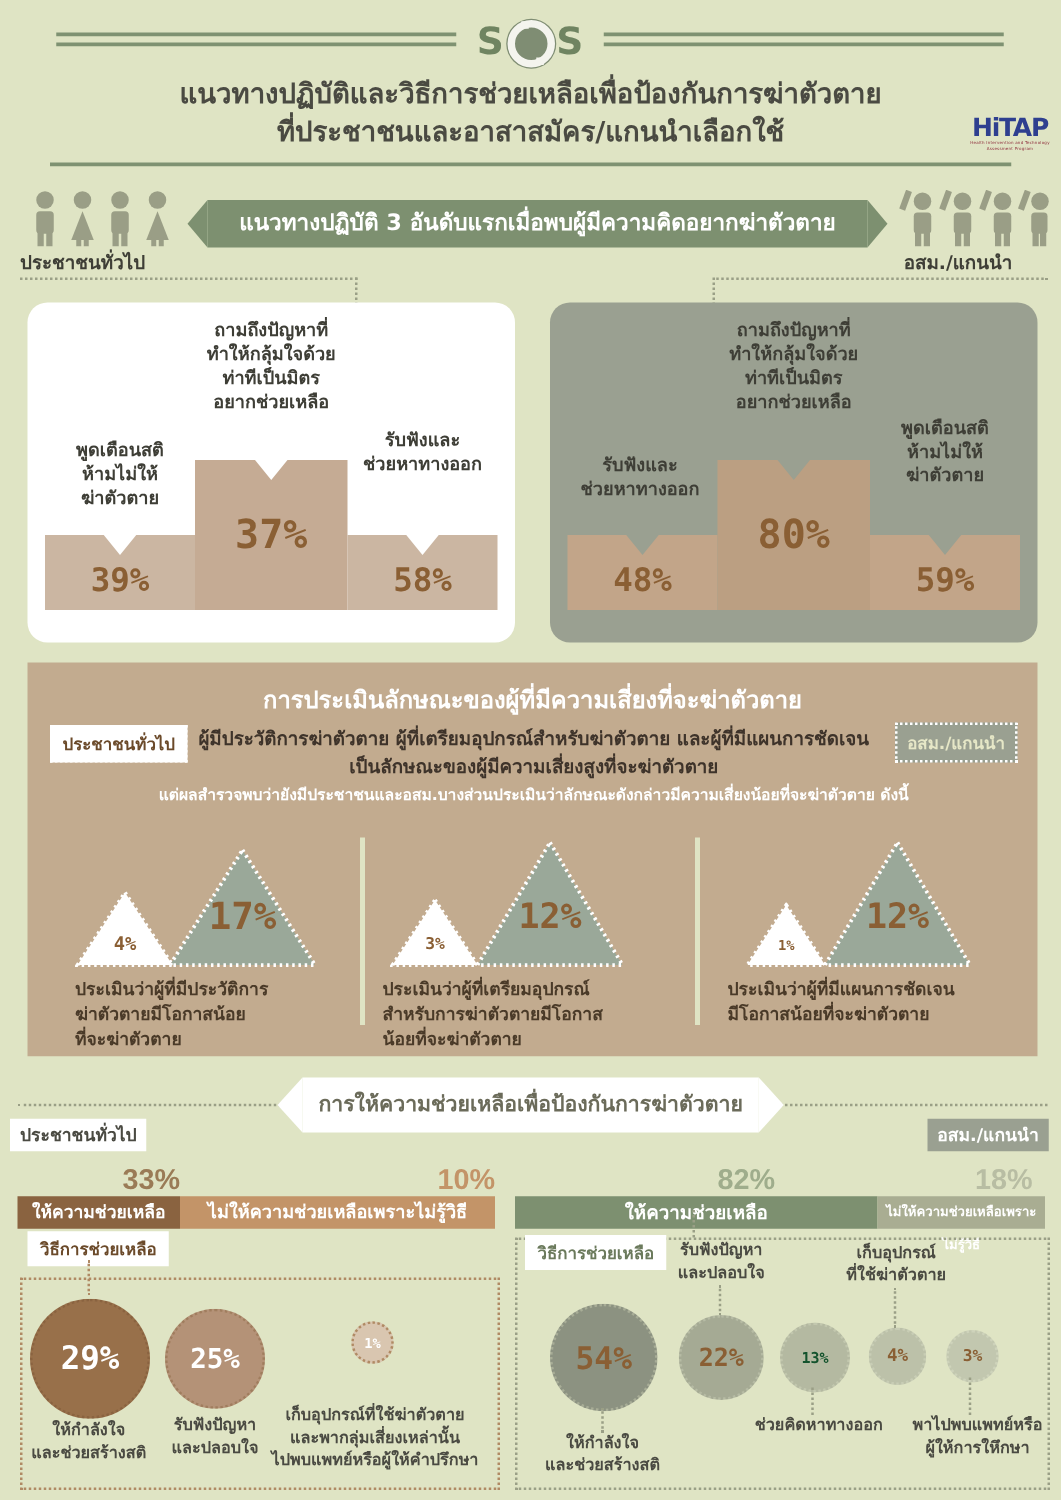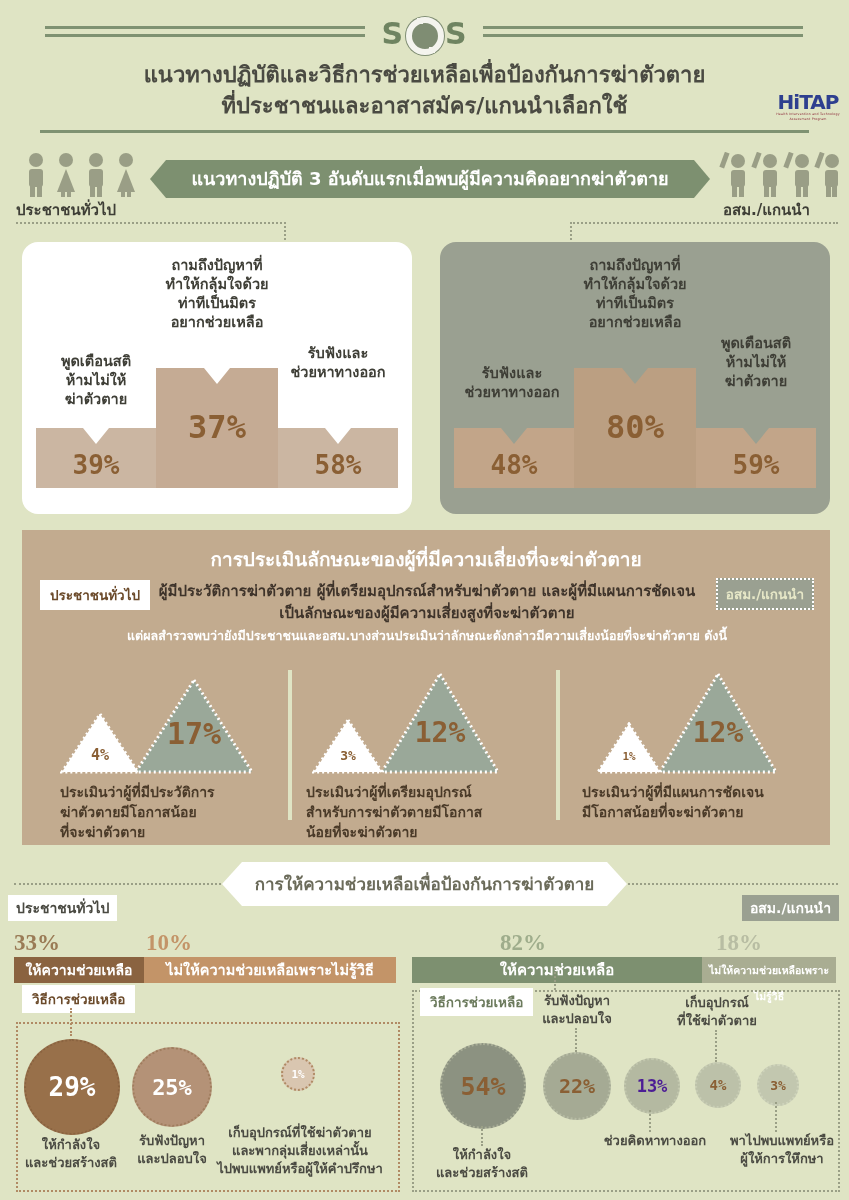--- a/index.html
+++ b/index.html
@@ -94,22 +94,22 @@
   .ribbon3 .txt{position:absolute;left:0;top:0;width:405px;height:44px;line-height:44px;
       text-align:center;font-size:17px;font-weight:bold;color:#6b6b5a;}
 
   .tag3{position:absolute;font-size:14px;font-weight:bold;padding:2px 8px;}
   .tag3.l{left:8px;top:895px;background:#ffffff;color:#4a4a42;}
   .tag3.r{right:10px;top:895px;background:#9aa091;color:#ffffff;}
 
   .bar3{position:absolute;height:26px;padding-left:28px;}
   .bar3 .seg{position:absolute;top:0;height:26px;line-height:26px;text-align:center;
       color:#ffffff;font-weight:bold;}
-  .pcttop{position:absolute;text-align:left;font-weight:bold;
-      font-family:Liberation Serif, serif;}
+  .pcttop{position:absolute;text-align:right;font-weight:bold;
+      font-family:Liberation Sans, sans-serif;}
 
   .methtag{position:absolute;background:#ffffff;color:#6b4a2a;font-size:13.5px;
       font-weight:bold;padding:3px 10px;}
   .dashbox{position:absolute;border:2px dotted #9a9f86;}
 
   .circ{position:absolute;border-radius:50%;display:flex;align-items:center;
       justify-content:center;font-weight:bold;
       font-family:"DejaVu Sans Mono","Liberation Mono",monospace;}
   .clabel{position:absolute;text-align:center;font-size:13px;line-height:18px;
       color:#4a4a42;font-weight:bold;}
@@ -387,21 +387,21 @@
   <div class="clabel" style="left:426px;top:1146px;width:112px;white-space:pre-line;">ให้กำลังใจ
 และช่วยสร้างสติ</div>
 
   <div class="circ" style="left:543px;top:1052px;width:64px;height:64px;background:#a5aa94;color:#8a5f34;font-size:20px;border:2px dotted #b6bba4;">
       <span>22%</span>
     </div>
   <div class="dotvert" style="left:575px;top:1028px;height:24px;border-color:#9a9f86;"></div>
   <div class="clabel" style="left:527px;top:992px;width:100px;white-space:pre-line;">รับฟังปัญหา
 และปลอบใจ</div>
 
-  <div class="circ" style="left:624px;top:1058px;width:52px;height:52px;background:#b4b9a1;color:#4c1d95;font-size:17px;border:2px dotted #c2c7ae;">
+  <div class="circ" style="left:624px;top:1058px;width:52px;height:52px;background:#b4b9a1;color:#14532d;font-size:12px;border:2px dotted #c2c7ae;">
       <span>13%</span>
     </div>
   <div class="dotvert" style="left:649px;top:1110px;height:22px;border-color:#9a9f86;"></div>
   <div class="clabel" style="left:600px;top:1132px;width:110px;white-space:pre-line;">ช่วยคิดหาทางออก</div>
 
   <div class="circ" style="left:695px;top:1062px;width:42px;height:42px;background:#bcc1a9;color:#8a5f34;font-size:14px;border:2px dotted #c8cdb5;">
       <span>4%</span>
     </div>
   <div class="dotvert" style="left:715px;top:1030px;height:32px;border-color:#9a9f86;"></div>
   <div class="clabel" style="left:663px;top:994px;width:108px;white-space:pre-line;">เก็บอุปกรณ์

